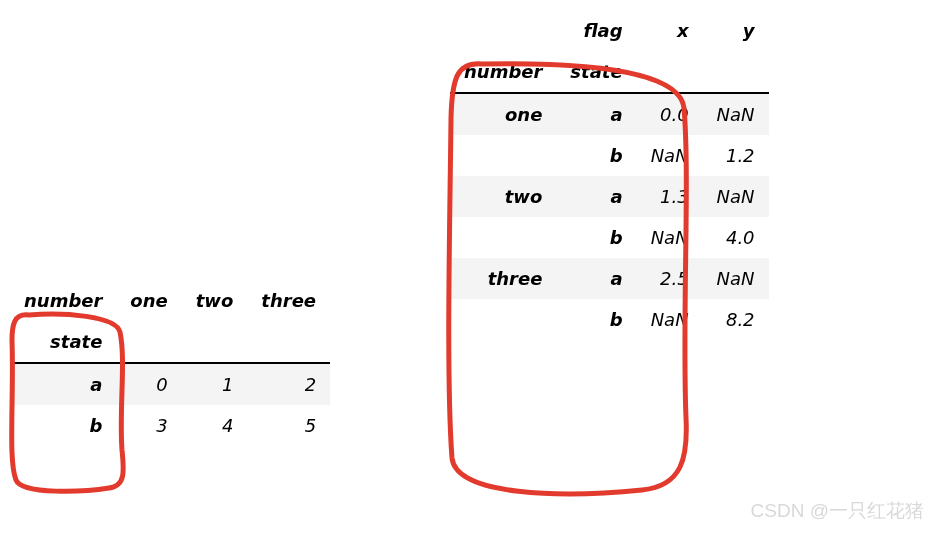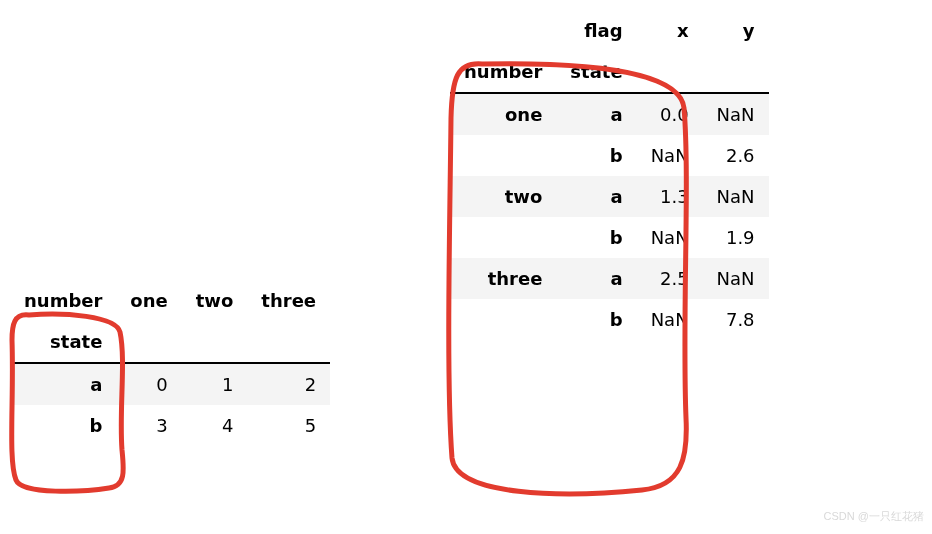--- a/index.html
+++ b/index.html
@@ -5,20 +5,21 @@
     * { box-sizing: border-box; margin: 0; padding: 0; }
     body {
       font-family: "DejaVu Sans", "Helvetica", Arial, sans-serif;
       background: #ffffff;
       width: 932px;
       height: 534px;
       position: relative;
     }
     .table-wrap {
       position: absolute;
+      font-style: italic;
     }
     .table-wrap.left { left: 10px; top: 280px; }
     .table-wrap.right { left: 450px; top: 10px; }
 
     table {
       border-collapse: collapse;
       font-size: 18px;
       color: #000;
     }
     th, td {
@@ -41,21 +42,21 @@
     .annotation {
       position: absolute;
       pointer-events: none;
     }
     .annotation svg { display: block; }
 
     .watermark {
       position: absolute;
       right: 8px;
       bottom: 10px;
-      font-size: 11px;
+      font-size: 19px;
       color: #d9d9d9;
       font-family: sans-serif;
     }
 
     th.idx { text-align: right; font-weight: bold; }
   </style>
 </head>
 <body>
 
 <div class="table-wrap left">
@@ -117,45 +118,45 @@
       <tr>
         <th class="idx">one</th>
         <th class="idx">a</th>
         <td>0.0</td>
         <td>NaN</td>
       </tr>
       <tr>
         <th class="idx"></th>
         <th class="idx">b</th>
         <td>NaN</td>
-        <td>2.6</td>
+        <td>1.2</td>
       </tr>
       <tr>
         <th class="idx">two</th>
         <th class="idx">a</th>
         <td>1.3</td>
         <td>NaN</td>
       </tr>
       <tr>
         <th class="idx"></th>
         <th class="idx">b</th>
         <td>NaN</td>
-        <td>1.9</td>
+        <td>4.0</td>
       </tr>
       <tr>
         <th class="idx">three</th>
         <th class="idx">a</th>
         <td>2.5</td>
         <td>NaN</td>
       </tr>
       <tr>
         <th class="idx"></th>
         <th class="idx">b</th>
         <td>NaN</td>
-        <td>7.8</td>
+        <td>8.2</td>
       </tr>
     </tbody>
   </table>
 
   <div class="annotation" style="left:-8px; top:48px;">
     <svg width="260" height="460">
       <path d="M 40 6 C 15 4, 10 20, 9 60 C 8 160, 4 320, 10 400 C 14 438, 120 440, 200 432 C 240 428, 246 400, 244 360 C 240 260, 248 120, 242 50 C 238 12, 140 4, 40 6 Z" fill="none" stroke="#e23b2e" stroke-width="5" stroke-linejoin="round" stroke-linecap="round"></path>
     </svg>
   </div>
 </div>

